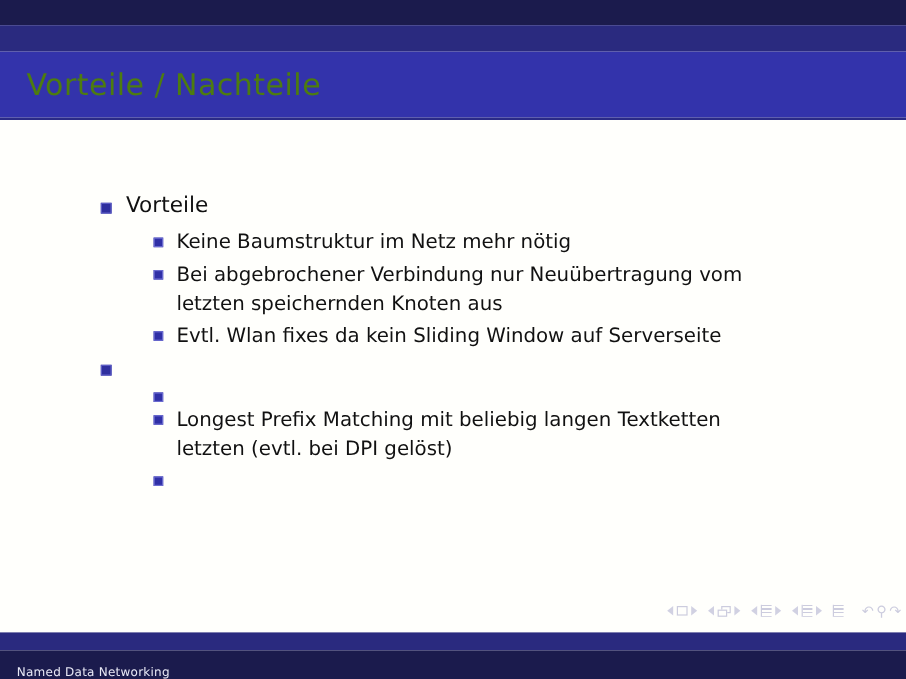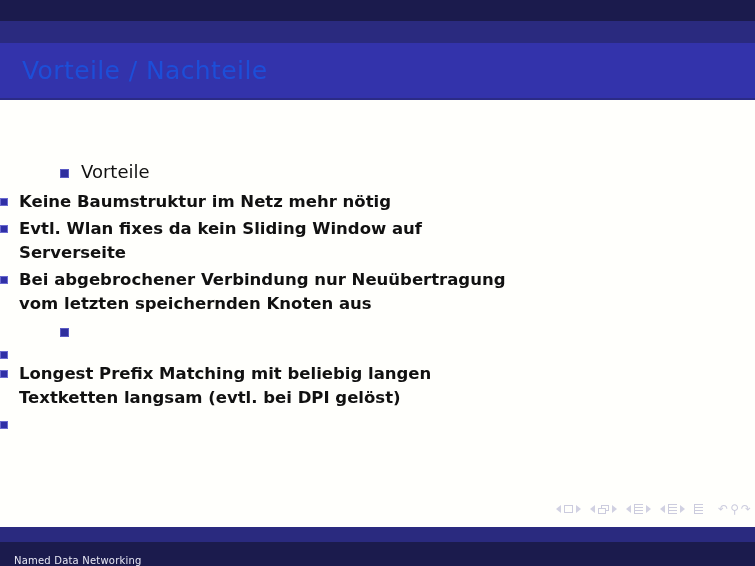--- a/index.html
+++ b/index.html
@@ -51,40 +51,40 @@
     height: 2px;
     background: #2b2b86;
   }
   .slide-title {
     position: absolute;
     top: 43px;
     left: 22px;
     height: 55px;
     display: flex;
     align-items: center;
-    color: #1d4ed8;
+    color: #4d7c0f;
     font-size: 25px;
     font-weight: normal;
     letter-spacing: 0.4px;
     white-space: nowrap;
   }
 
   
   .content {
     position: absolute;
     top: 160px;
     left: 0;
     width: 755px;
   }
   .lvl1-block { margin-bottom: 2px; }
 
   .lvl1-item {
     display: flex;
     align-items: flex-start;
-    padding-left: 60px;
+    padding-left: 84px;
     margin-bottom: 6px;
   }
   .lvl1-bullet {
     width: 9px;
     height: 9px;
     margin-top: 9px;
     margin-right: 12px;
     flex: 0 0 auto;
     background: #2f2f9e;
     border: 1px solid #5b5bc4;
@@ -94,22 +94,22 @@
     font-size: 18px;
     color: #111111;
     line-height: 1.35;
     white-space: nowrap;
   }
 
   .lvl2-list { margin: 0; }
   .lvl2-item {
     display: flex;
     align-items: flex-start;
+    padding-left: 128px;
     margin-bottom: 3px;
-    font-weight: bold;
   }
   .lvl2-bullet {
     width: 8px;
     height: 8px;
     margin-top: 8px;
     margin-right: 11px;
     flex: 0 0 auto;
     background: #3030a6;
     border: 1px solid #6a6ad0;
     box-sizing: border-box;
@@ -232,40 +232,40 @@
         <span class="lvl1-bullet"></span>
         <span class="lvl1-text">Vorteile</span>
       </div>
       <div class="lvl2-list">
         <div class="lvl2-item">
           <span class="lvl2-bullet"></span>
           <span class="lvl2-text">Keine Baumstruktur im Netz mehr nötig</span>
         </div>
         <div class="lvl2-item">
           <span class="lvl2-bullet"></span>
+          <span class="lvl2-text">Bei abgebrochener Verbindung nur Neuübertragung vom letzten speichernden Knoten aus</span>
+        </div>
+        <div class="lvl2-item">
+          <span class="lvl2-bullet"></span>
           <span class="lvl2-text">Evtl. Wlan fixes da kein Sliding Window auf Serverseite</span>
-        </div>
-        <div class="lvl2-item">
-          <span class="lvl2-bullet"></span>
-          <span class="lvl2-text">Bei abgebrochener Verbindung nur Neuübertragung vom letzten speichernden Knoten aus</span>
         </div>
       </div>
     </div>
 
     <div class="lvl1-block">
       <div class="lvl1-item">
         <span class="lvl1-bullet"></span>
       </div>
       <div class="lvl2-list">
         <div class="lvl2-item">
           <span class="lvl2-bullet"></span>
         </div>
         <div class="lvl2-item">
           <span class="lvl2-bullet"></span>
-          <span class="lvl2-text">Longest Prefix Matching mit beliebig langen Textketten langsam (evtl. bei DPI gelöst)</span>
+          <span class="lvl2-text">Longest Prefix Matching mit beliebig langen Textketten letzten (evtl. bei DPI gelöst)</span>
         </div>
         <div class="lvl2-item">
           <span class="lvl2-bullet"></span>
         </div>
       </div>
     </div>
 
   </div>
 
   <div class="nav-symbols">

